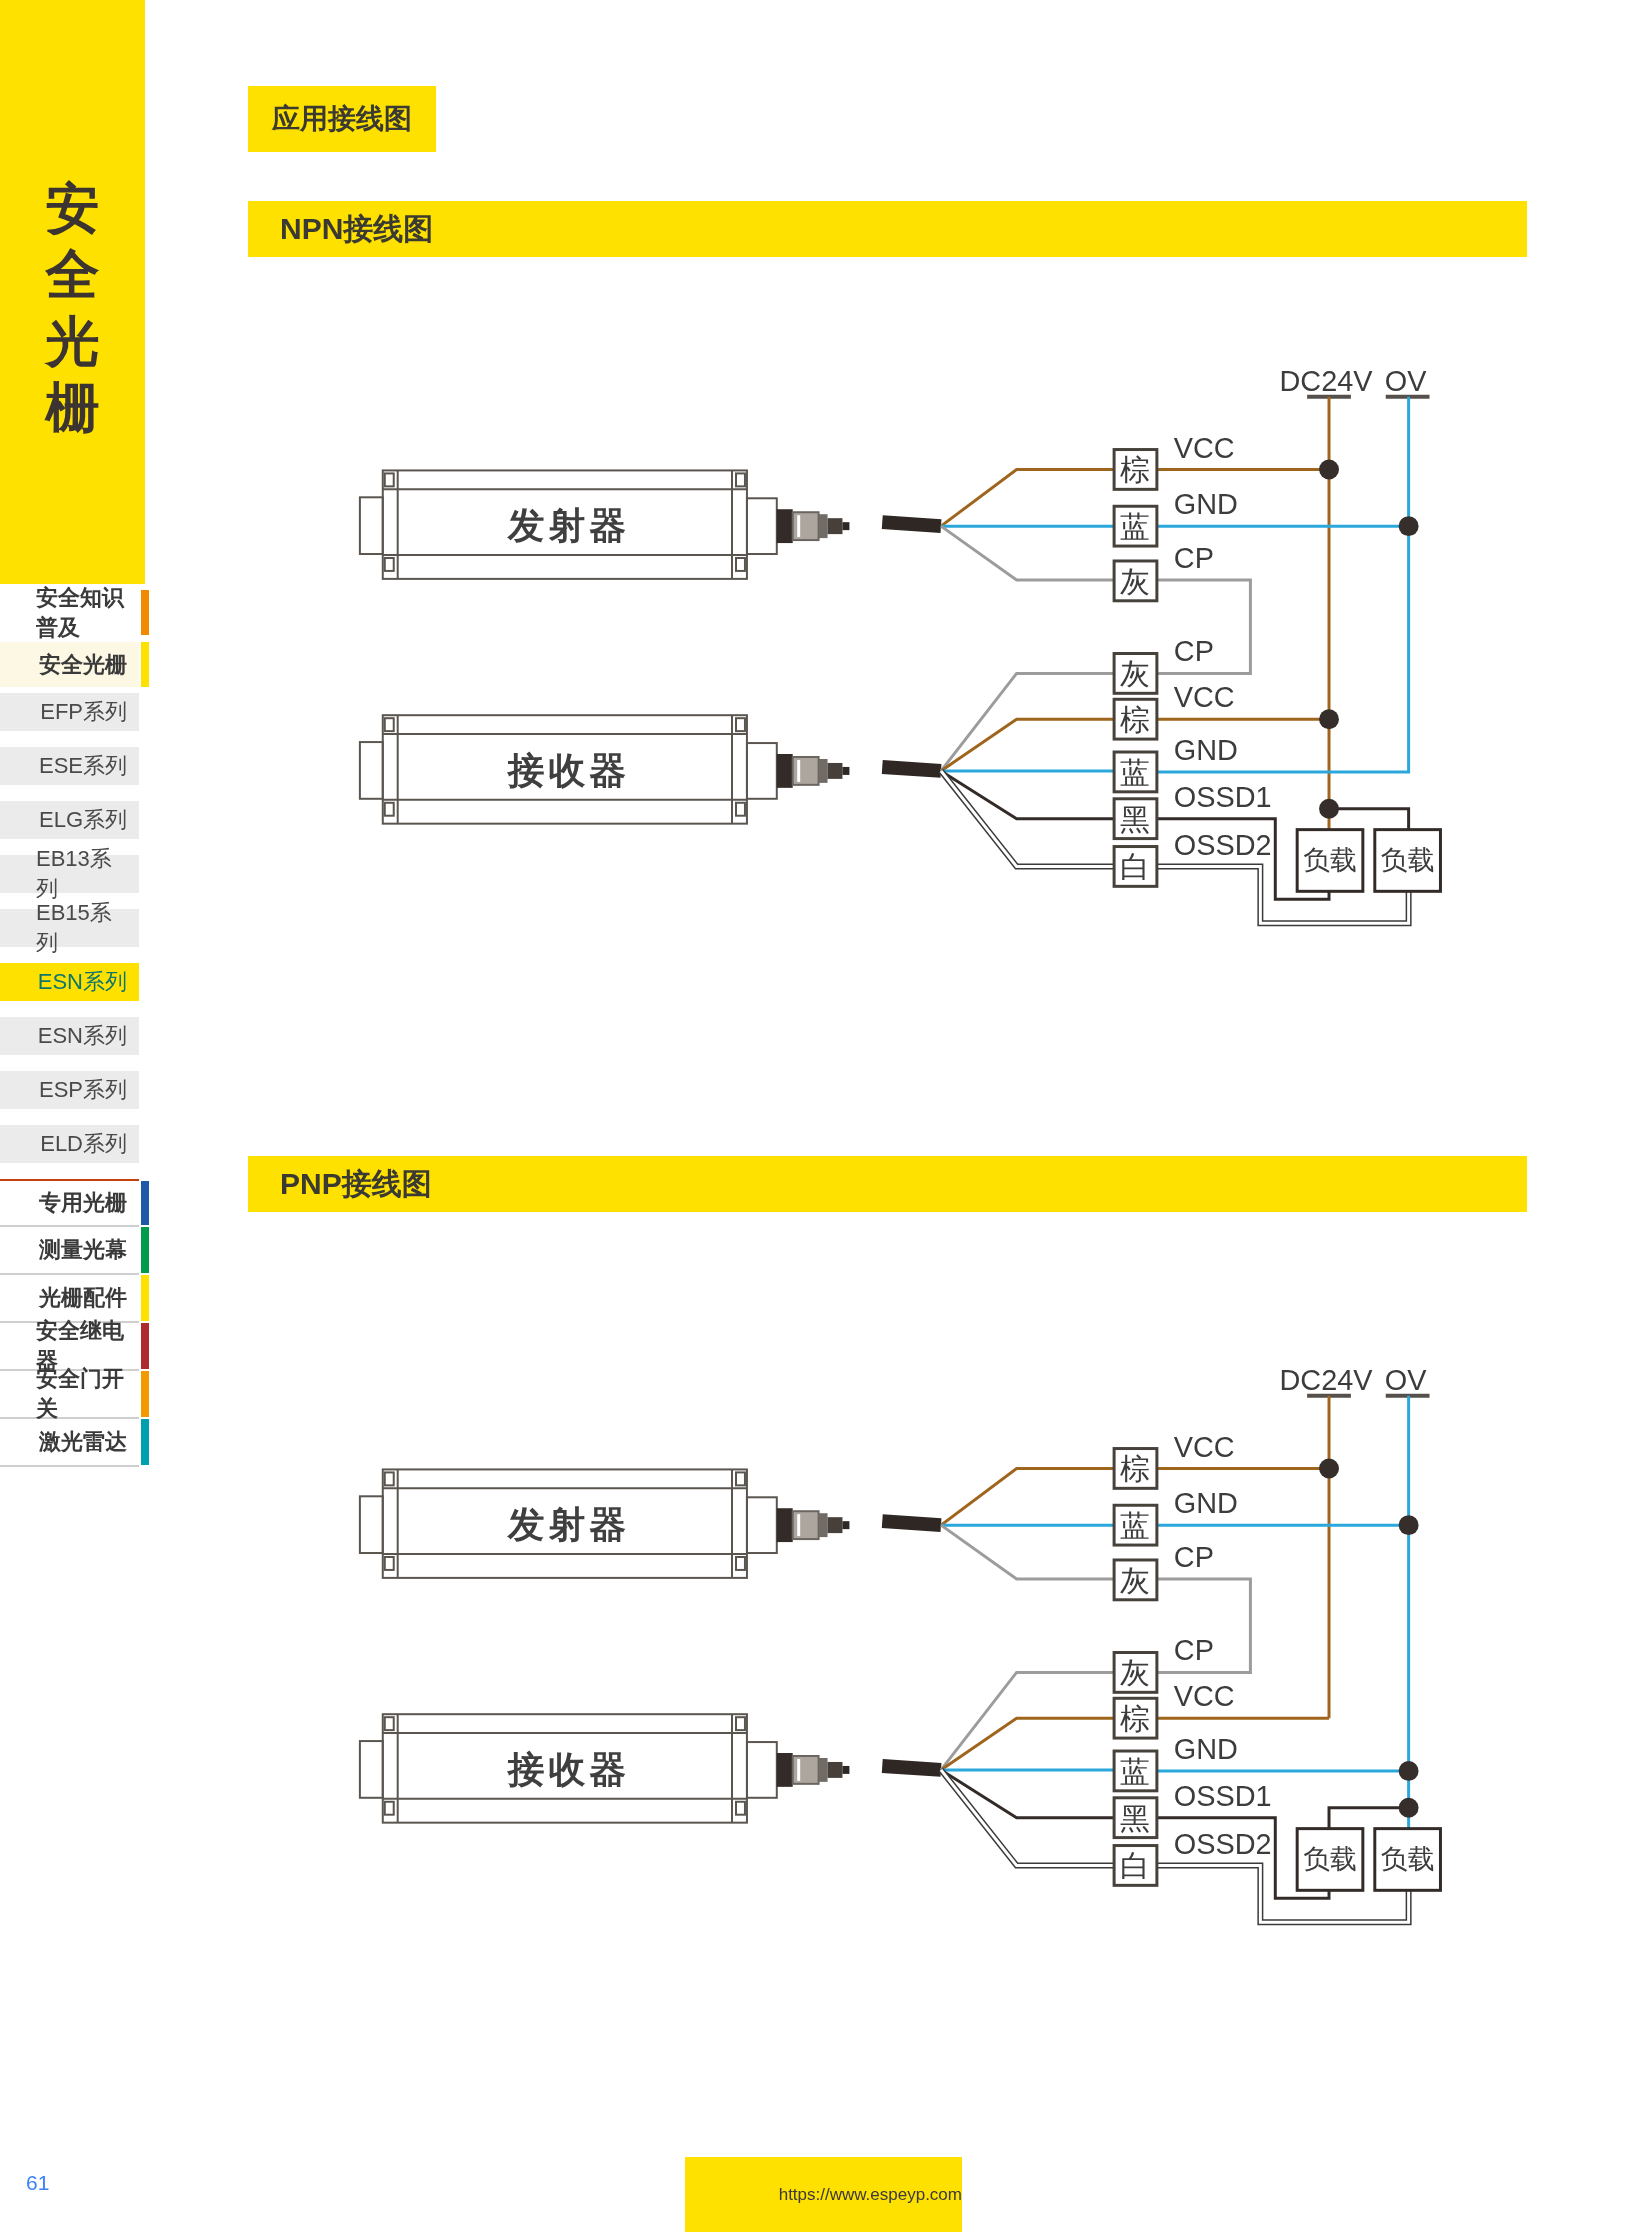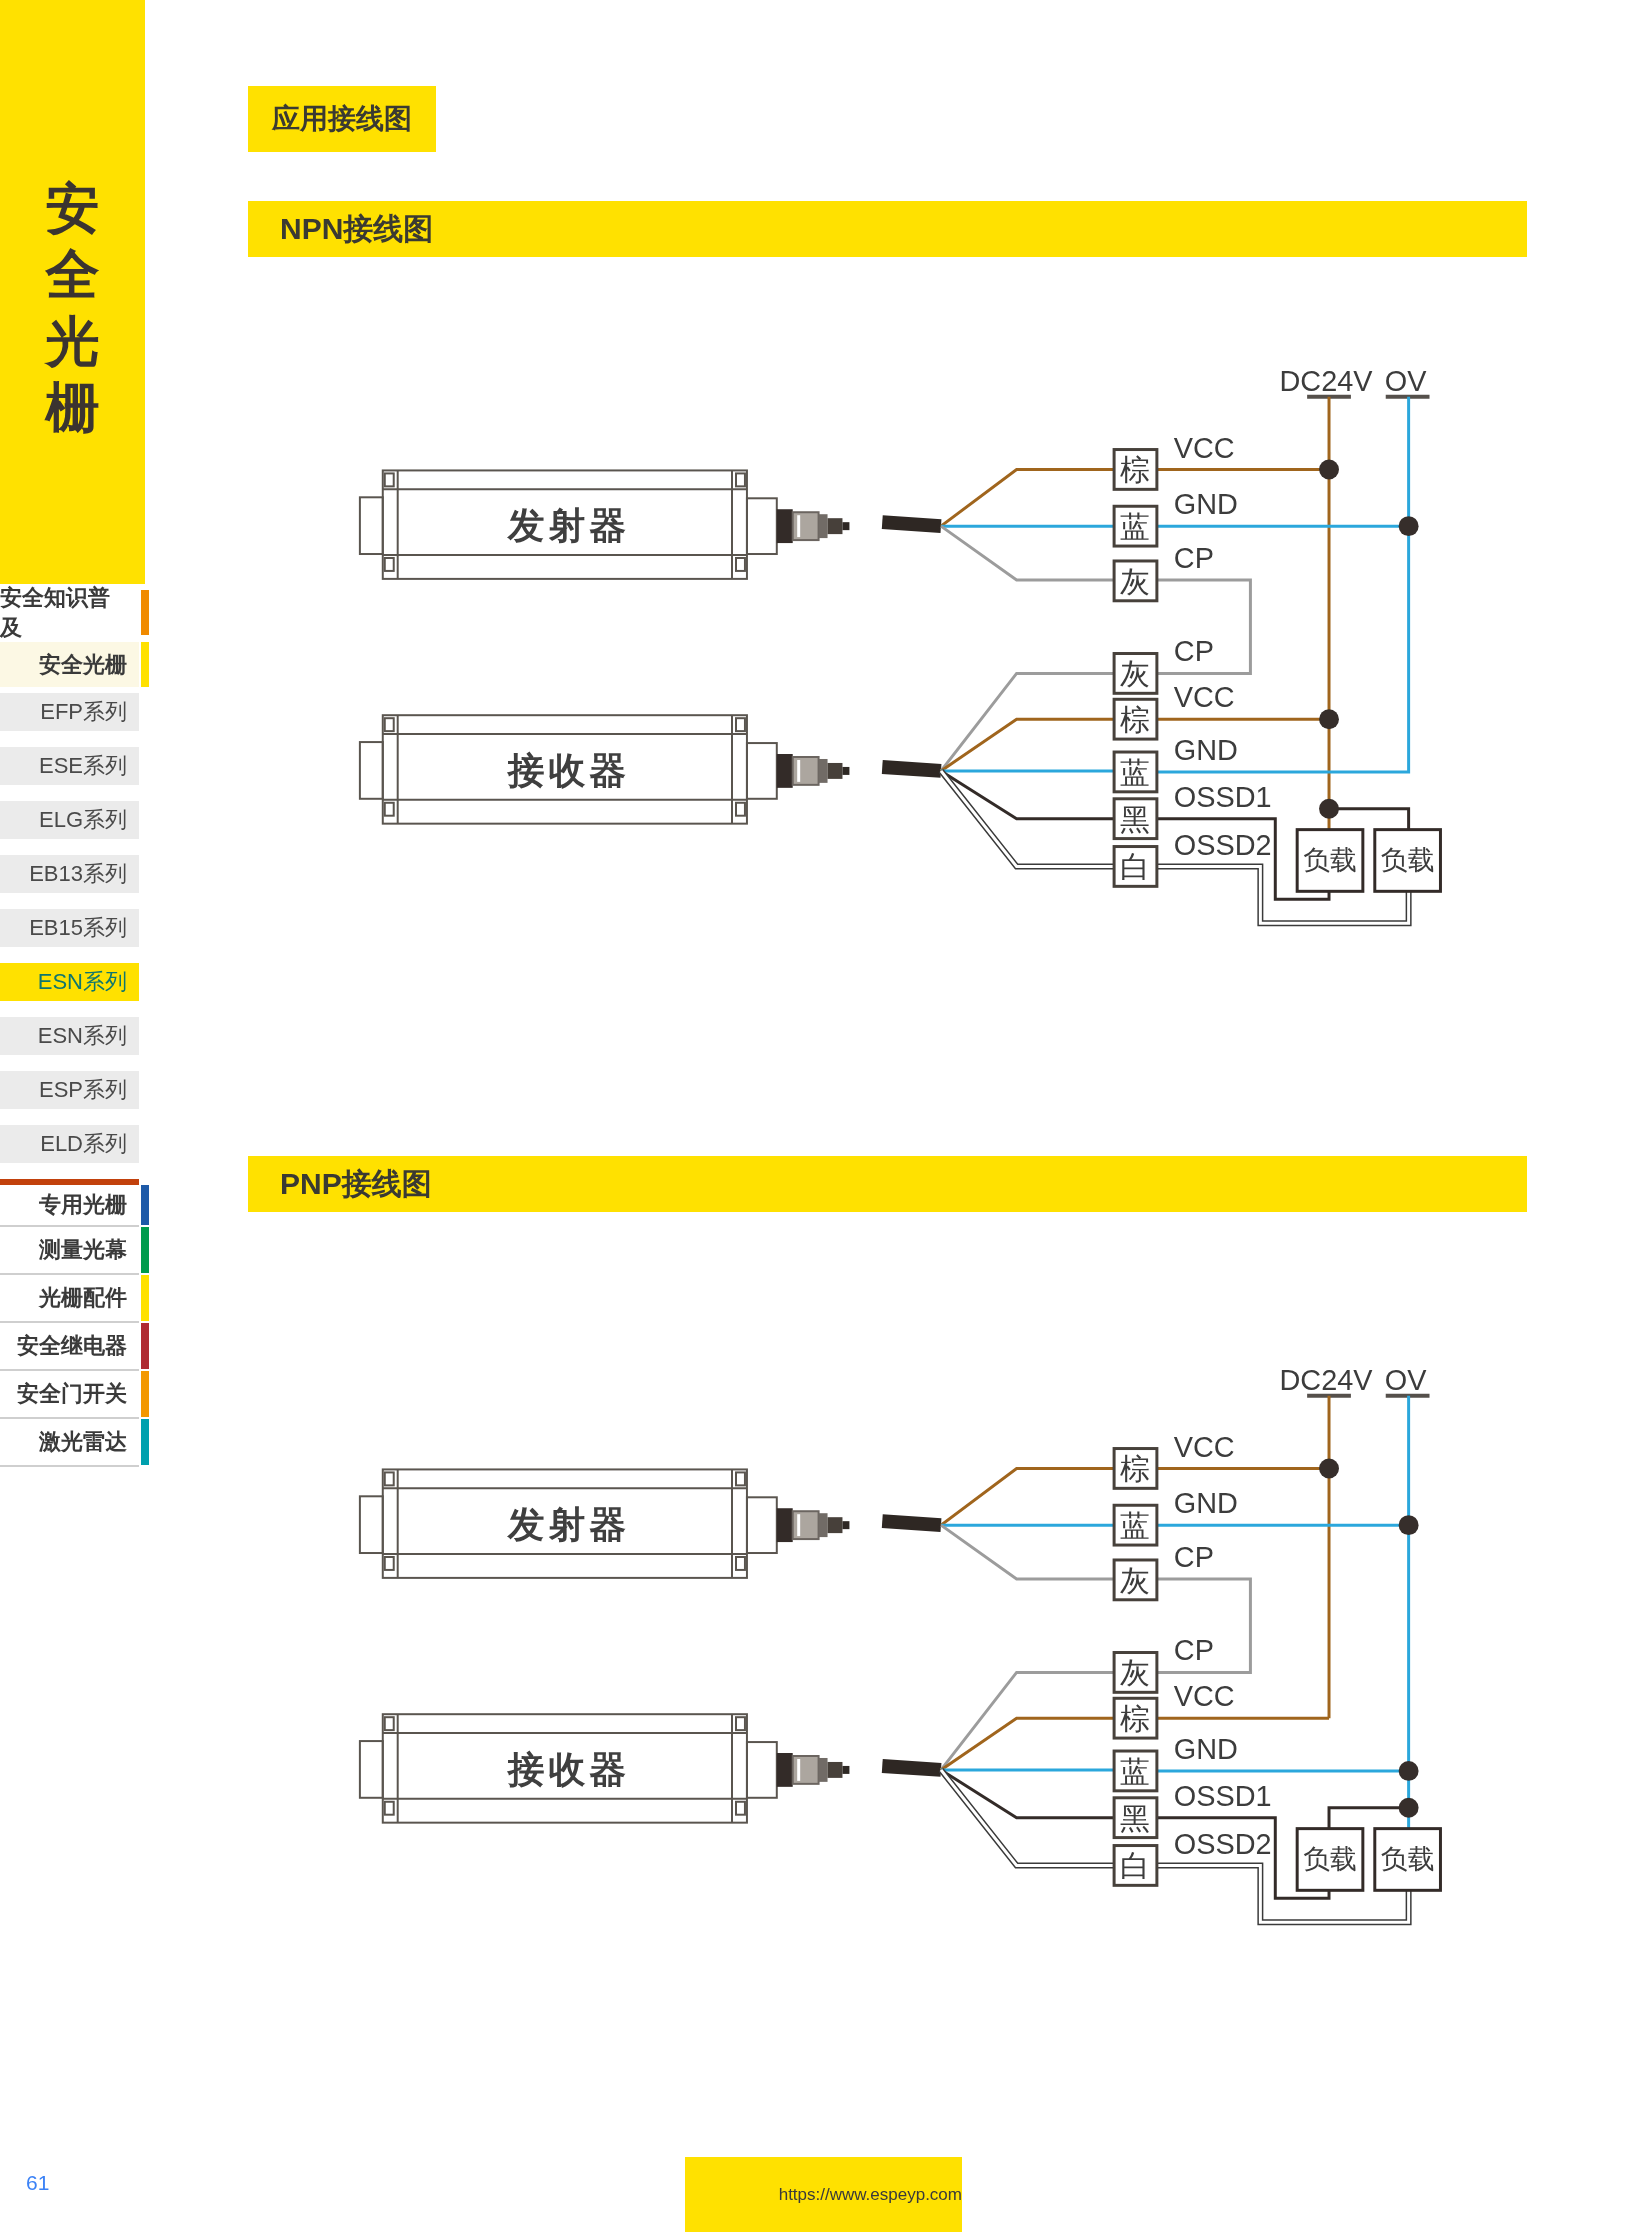--- a/index.html
+++ b/index.html
@@ -15,29 +15,29 @@
   .v-title{
     position:absolute;left:0;top:175px;width:145px;text-align:center;
   }
   .v-title span{
     display:inline-block;width:56px;font-size:54px;font-weight:bold;color:#3b3430;
     line-height:1.23;word-break:break-all;letter-spacing:0;
   }
   .menu{position:absolute;left:0;top:590px;width:149px;}
   .mrow{
     position:relative;width:139px;display:flex;align-items:center;justify-content:flex-end;
-    padding-right:12px;box-sizing:border-box;font-size:22px;color:#4a4a4a;
+    padding-right:12px;box-sizing:border-box;font-size:22px;color:#4a4a4a;padding-left:36px;
   }
   .mrow .bar{position:absolute;left:141px;top:0;width:8px;height:100%;}
   .row-knowledge{height:45px;margin-bottom:7px;font-weight:bold;color:#3a3a3a;background:#fff;}
   .row-group-active{height:45px;margin-bottom:6px;font-weight:bold;color:#3a3a3a;background:#fcf8e4;}
   .row-series{height:38px;margin-bottom:16px;background:#ebebeb;}
   .row-series-active{background:#ffe100;color:#0f766e;}
   .row-lower{height:48px;font-weight:bold;color:#3a3a3a;background:#fff;border-bottom:2px solid #cfcfcf;}
-  .row-lower-first{border-top:6px solid #c2410c;}
+  .row-lower-first{border-top:2px solid #c2410c;}
   .acc-orange{background:#f08a00;} .acc-yellow{background:#ffe100;} .acc-blue{background:#1e5aa8;}
   .acc-green{background:#009b4c;} .acc-red{background:#af2b32;} .acc-orange2{background:#f39800;}
   .acc-teal{background:#00a0ae;}
   
   .badge{
     position:absolute;left:248px;top:86px;width:188px;height:66px;background:#ffe100;
     display:flex;align-items:center;justify-content:center;
     font-size:28px;font-weight:bold;color:#3a3a32;
   }
   .section-bar{

